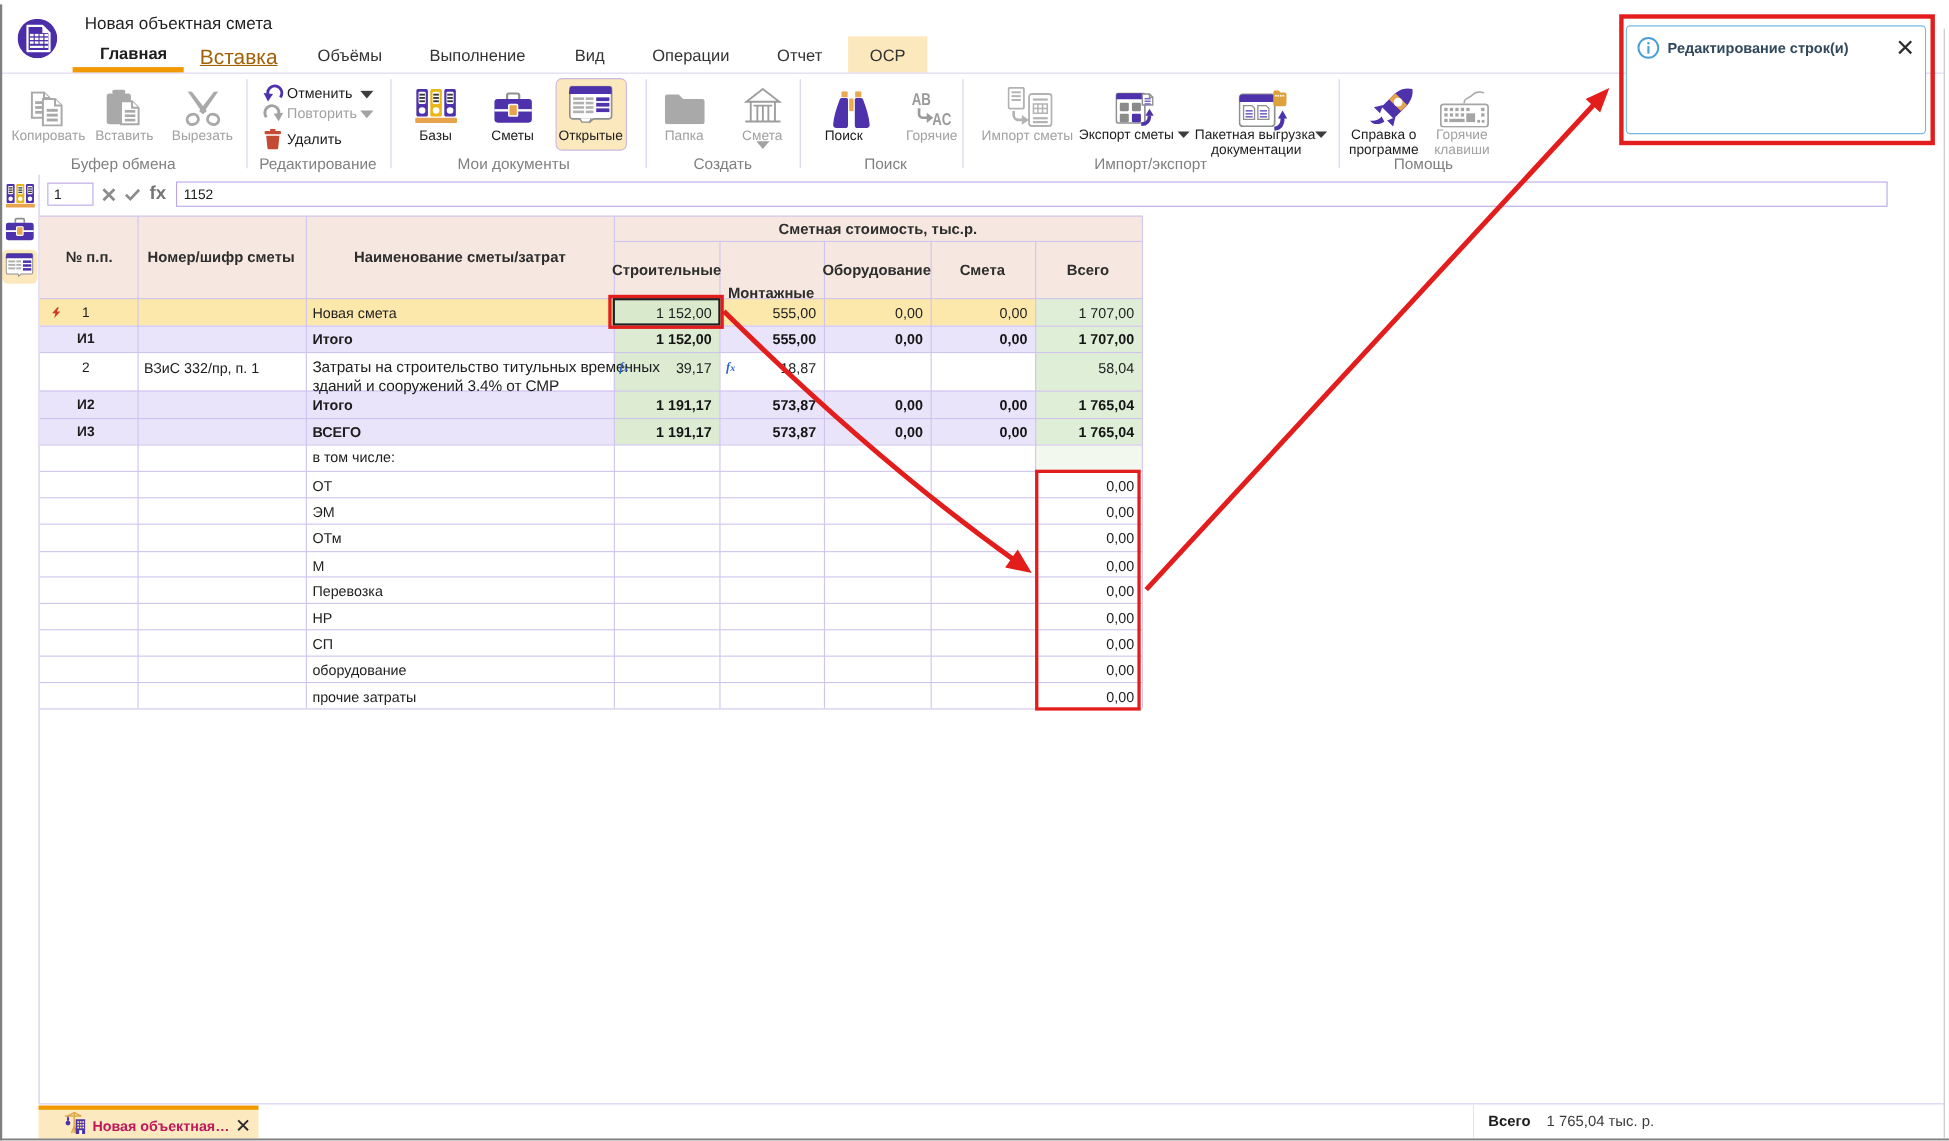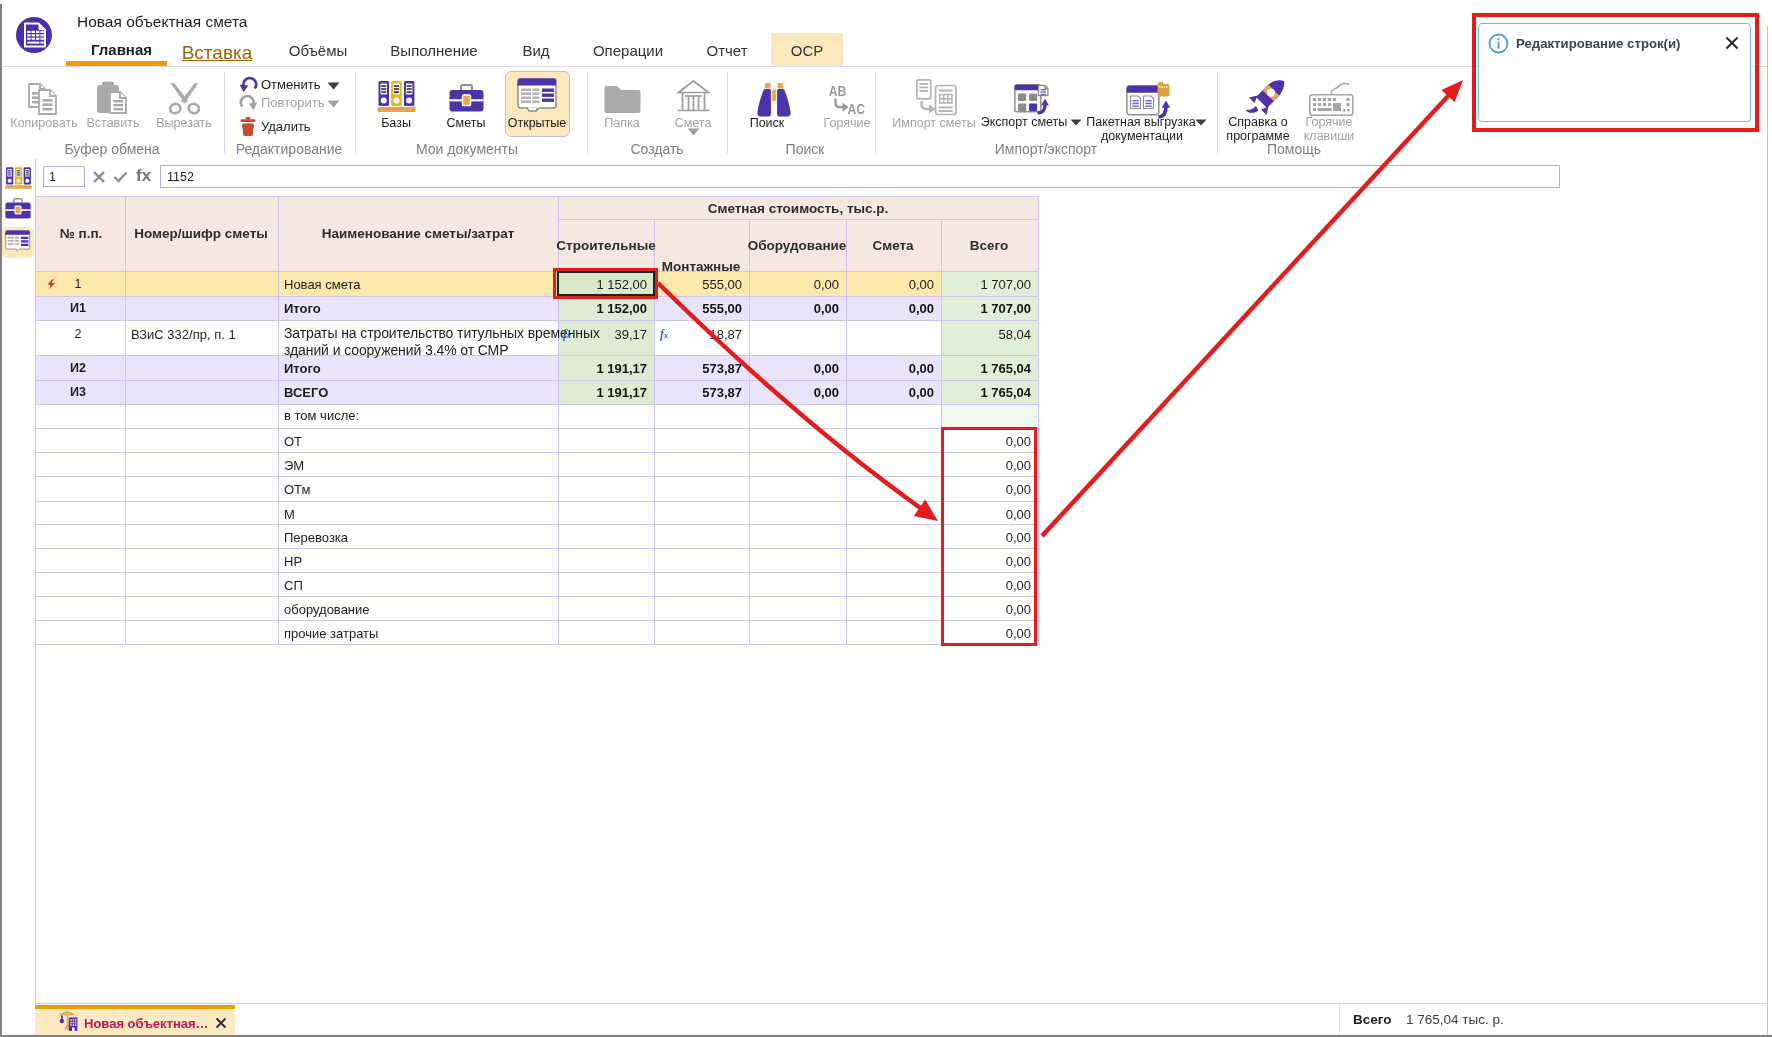--- a/index.html
+++ b/index.html
@@ -411,21 +411,21 @@
   </svg>
 
   <div class="abs" style="left:43px;top:166px;width:42px;height:21px;border:1px solid #b9a7e8;font-size:12.5px;color:#1d1d1d;padding:3px 0 0 5px;">1</div>
   <svg class="abs" style="left:92px;top:170px;" width="14" height="14" viewBox="0 0 14 14">
       <path d="M2 2 L12 12 M12 2 L2 12" stroke="#8c8c8c" stroke-width="2.4"></path>
     </svg>
   <svg class="abs" style="left:113px;top:171px;" width="15" height="12" viewBox="0 0 15 12">
       <path d="M1.5 6 L5.5 10 L13.5 1.5" fill="none" stroke="#8c8c8c" stroke-width="2.4"></path>
     </svg>
   <div class="abs" style="left:136px;top:166px;font-size:17px;font-weight:bold;color:#757575;">fx</div>
-  <div class="abs" style="left:160px;top:165px;width:1400px;height:23px;border:1px solid #b9a7e8;font-size:12.5px;color:#1d1d1d;padding:4px 0 0 6px;">1152</div>
+  <div class="abs" style="left:160px;top:165px;width:1556px;height:23px;border:1px solid #b9a7e8;font-size:12.5px;color:#1d1d1d;padding:4px 0 0 6px;">1152</div>
 
   <div class="abs" style="left:36px;top:196px;width:1002px;height:75px;background:#f6e8e1;"></div>
   <div class="abs" style="left:36px;top:271px;width:1002px;height:25px;background:#fde8ab;"></div>
   <div class="abs" style="left:36px;top:296px;width:1002px;height:24px;background:#e9e4f9;"></div>
   <div class="abs" style="left:36px;top:355px;width:1002px;height:25px;background:#e9e4f9;"></div>
   <div class="abs" style="left:36px;top:380px;width:1002px;height:24px;background:#e9e4f9;"></div>
   <div class="abs" style="left:558px;top:271px;width:96px;height:25px;background:#d9e9cc;"></div>
   <div class="abs" style="left:941px;top:271px;width:97px;height:25px;background:#dfeed6;"></div>
   <div class="abs" style="left:558px;top:296px;width:96px;height:24px;background:#dcebd2;"></div>
   <div class="abs" style="left:941px;top:296px;width:97px;height:24px;background:#dfeed6;"></div>

